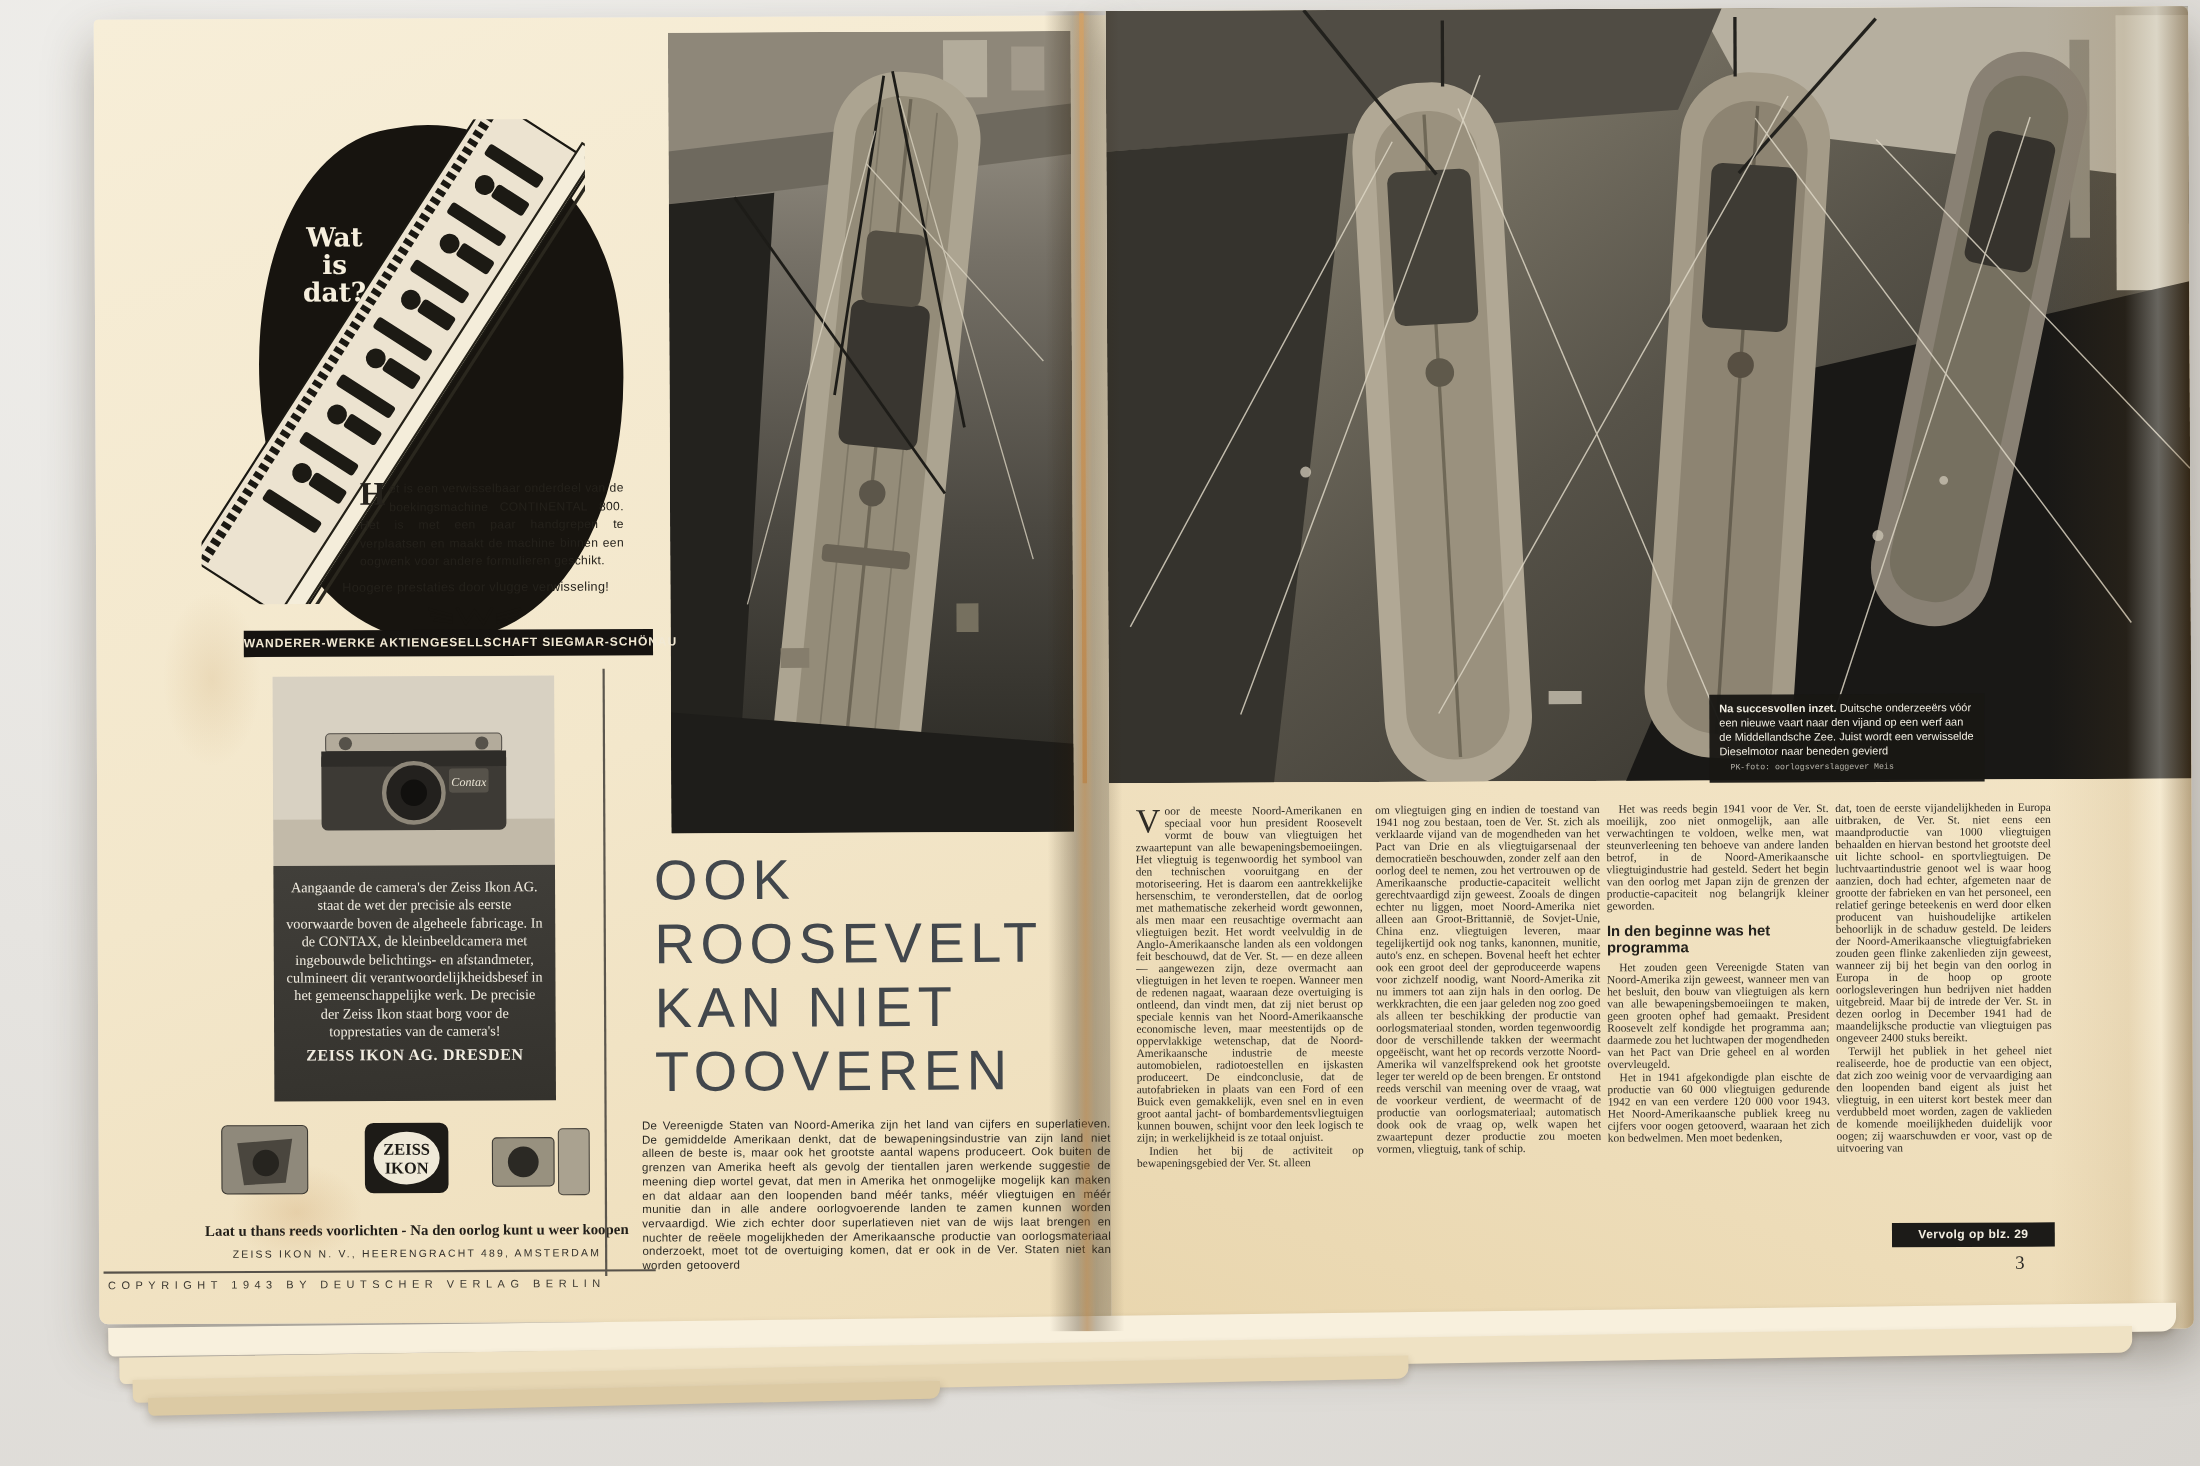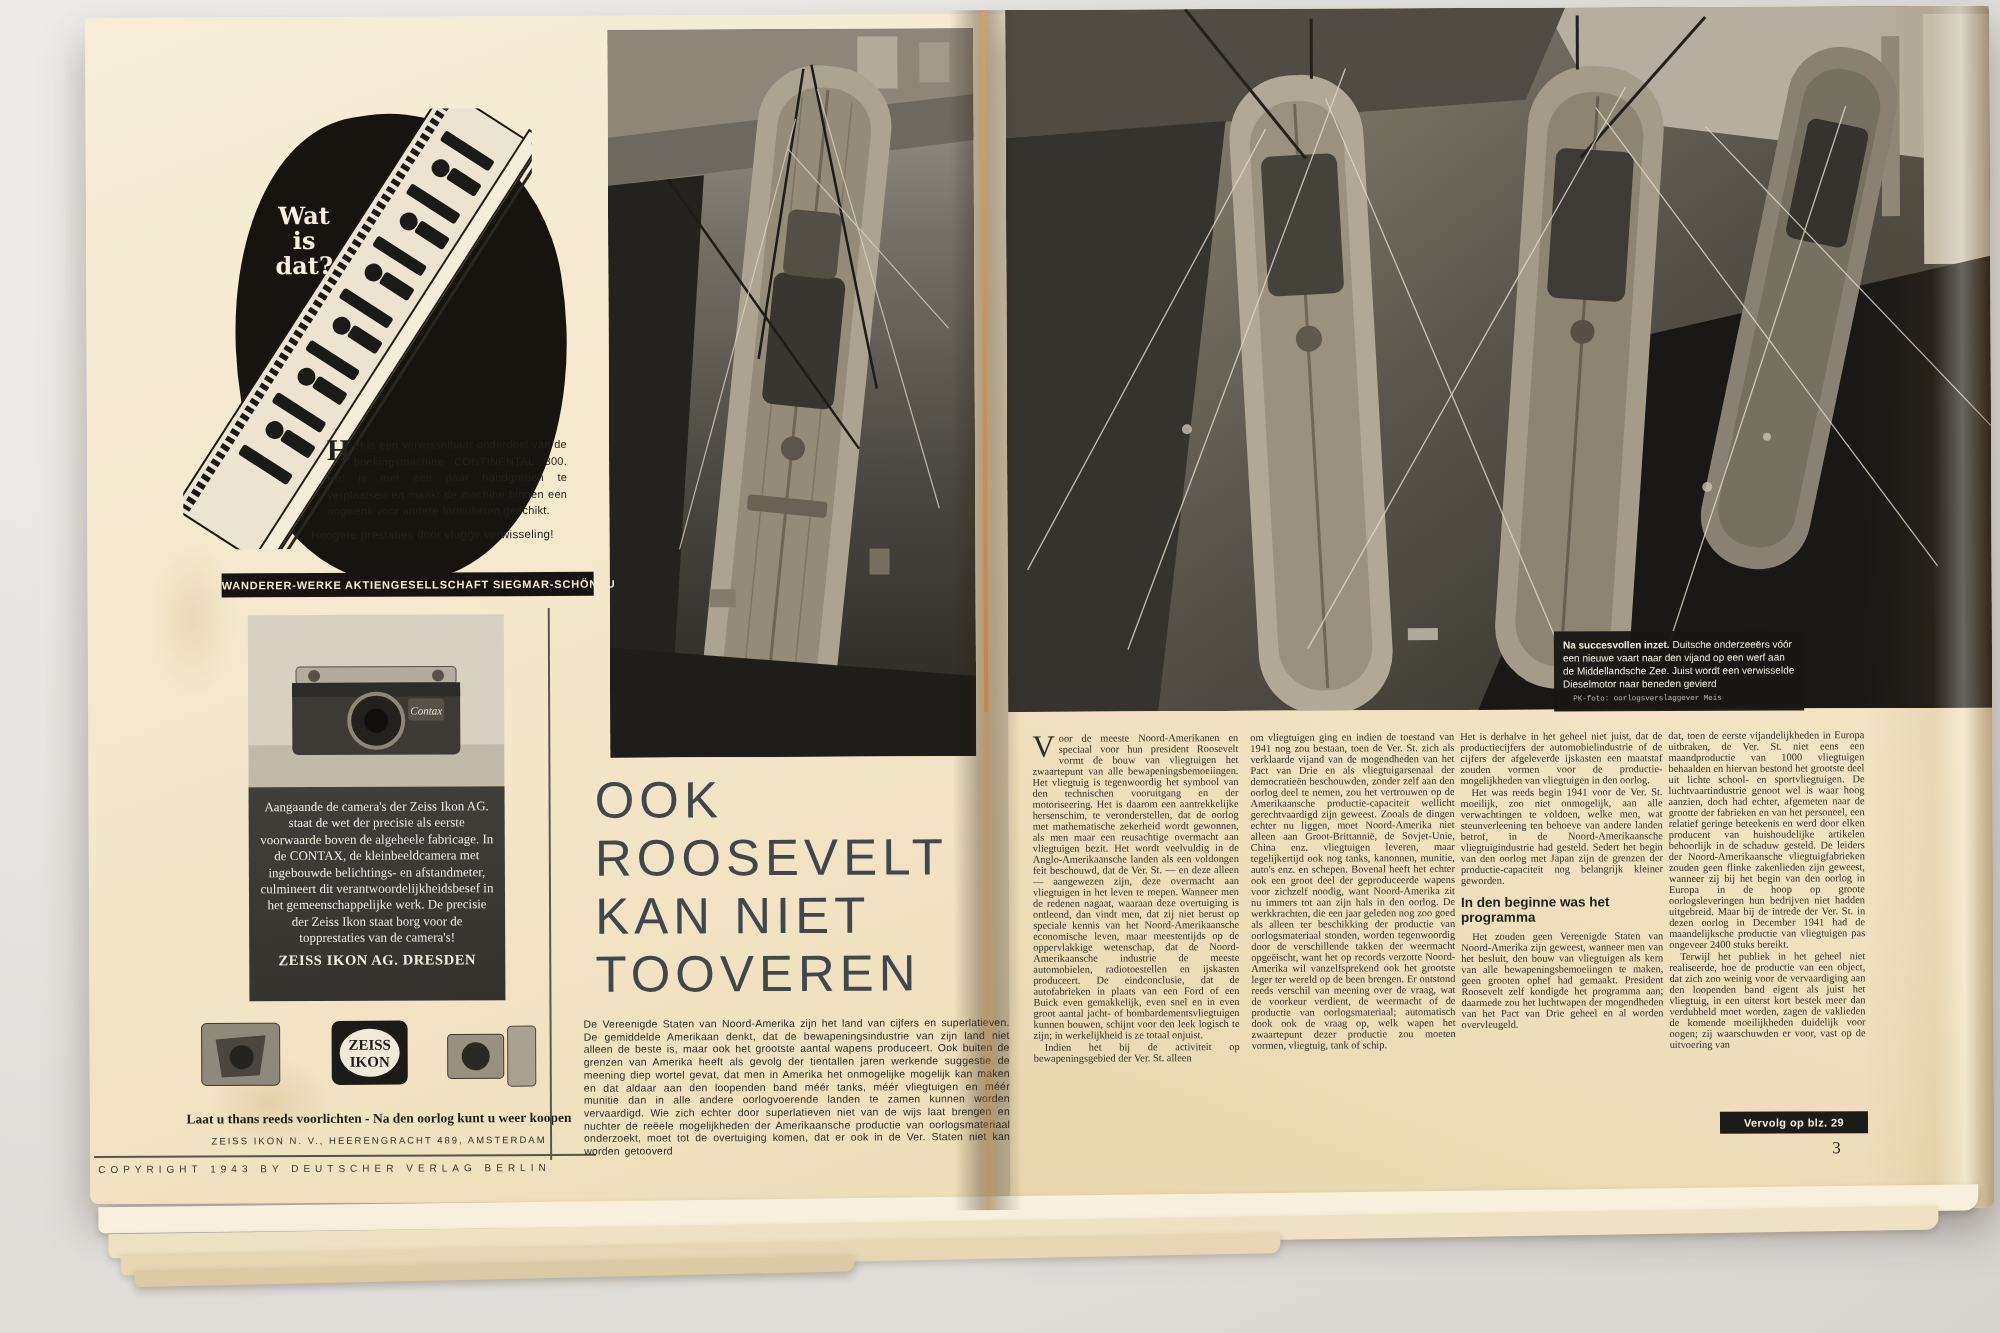--- a/index.html
+++ b/index.html
@@ -343,24 +343,24 @@
     </div>
 
     <div class="col col1">
       <p><span class="dropcap">V</span><span>oor de meeste Noord-Amerikanen en speciaal voor hun president Roosevelt vormt de bouw van vliegtuigen het zwaartepunt van alle bewapeningsbemoeiingen. Het vliegtuig is tegenwoordig het symbool van den technischen vooruitgang en der motoriseering. Het is daarom een aantrekkelijke hersenschim, te veronderstellen, dat de oorlog met mathematische zekerheid wordt gewonnen, als men maar een reusachtige overmacht aan vliegtuigen bezit. Het wordt veelvuldig in de Anglo-Amerikaansche landen als een voldongen feit beschouwd, dat de Ver. St. — en deze alleen — aangewezen zijn, deze overmacht aan vliegtuigen in het leven te roepen. Wanneer men de redenen nagaat, waaraan deze overtuiging is ontleend, dan vindt men, dat zij niet berust op speciale kennis van het Noord-Amerikaansche economische leven, maar meestentijds op de oppervlakkige wetenschap, dat de Noord-Amerikaansche industrie de meeste automobielen, radiotoestellen en ijskasten produceert. De eindconclusie, dat de autofabrieken in plaats van een Ford of een Buick even gemakkelijk, even snel en in even groot aantal jacht- of bombardementsvliegtuigen kunnen bouwen, schijnt voor den leek logisch te zijn; in werkelijkheid is ze totaal onjuist.</span></p>
       <p class="ind">Indien het bij de activiteit op bewapeningsgebied der Ver. St. alleen</p>
     </div>
     <div class="col col2">
       <p>om vliegtuigen ging en indien de toestand van 1941 nog zou bestaan, toen de Ver. St. zich als verklaarde vijand van de mogendheden van het Pact van Drie en als vliegtuigarsenaal der democratieën beschouwden, zonder zelf aan den oorlog deel te nemen, zou het vertrouwen op de Amerikaansche productie-capaciteit wellicht gerechtvaardigd zijn geweest. Zooals de dingen echter nu liggen, moet Noord-Amerika niet alleen aan Groot-Brittannië, de Sovjet-Unie, China enz. vliegtuigen leveren, maar tegelijkertijd ook nog tanks, kanonnen, munitie, auto's enz. en schepen. Bovenal heeft het echter ook een groot deel der geproduceerde wapens voor zichzelf noodig, want Noord-Amerika zit nu immers tot aan zijn hals in den oorlog. De werkkrachten, die een jaar geleden nog zoo goed als alleen ter beschikking der productie van oorlogsmateriaal stonden, worden tegenwoordig door de verschillende takken der weermacht opgeëischt, want het op records verzotte Noord-Amerika wil vanzelfsprekend ook het grootste leger ter wereld op de been brengen. Er ontstond reeds verschil van meening over de vraag, wat de voorkeur verdient, de weermacht of de productie van oorlogsmateriaal; automatisch dook ook de vraag op, welk wapen het zwaartepunt dezer productie zou moeten vormen, vliegtuig, tank of schip.</p>
     </div>
     <div class="col col3">
-      <p>Het is derhalve in het geheel niet juist, dat de productiecijfers der automobielindustrie of de cijfers der afgeleverde ijskasten een maatstaf zouden vormen voor de productie-mogelijkheden van vliegtuigen in den oorlog.</p>
       <p class="ind">Het was reeds begin 1941 voor de Ver. St. moeilijk, zoo niet onmogelijk, aan alle verwachtingen te voldoen, welke men, wat steunverleening ten behoeve van andere landen betrof, in de Noord-Amerikaansche vliegtuigindustrie had gesteld. Sedert het begin van den oorlog met Japan zijn de grenzen der productie-capaciteit nog belangrijk kleiner geworden.</p>
       <div class="subhead">In den beginne was het programma</div>
       <p class="ind">Het zouden geen Vereenigde Staten van Noord-Amerika zijn geweest, wanneer men van het besluit, den bouw van vliegtuigen als kern van alle bewapeningsbemoeiingen te maken, geen grooten ophef had gemaakt. President Roosevelt zelf kondigde het programma aan; daarmede zou het luchtwapen der mogendheden van het Pact van Drie geheel en al worden overvleugeld.</p>
+      <p class="ind">Het in 1941 afgekondigde plan eischte de productie van 60 000 vliegtuigen gedurende 1942 en van een verdere 120 000 voor 1943. Het Noord-Amerikaansche publiek kreeg nu cijfers voor oogen getooverd, waaraan het zich kon bedwelmen. Men moet bedenken,</p>
     </div>
     <div class="col col4">
       <p>dat, toen de eerste vijandelijkheden in Europa uitbraken, de Ver. St. niet eens een maandproductie van 1000 vliegtuigen behaalden en hiervan bestond het grootste deel uit lichte school- en sportvliegtuigen. De luchtvaartindustrie genoot wel is waar hoog aanzien, doch had echter, afgemeten naar de grootte der fabrieken en van het personeel, een relatief geringe beteekenis en werd door elken producent van huishoudelijke artikelen behoorlijk in de schaduw gesteld. De leiders der Noord-Amerikaansche vliegtuigfabrieken zouden geen flinke zakenlieden zijn geweest, wanneer zij bij het begin van den oorlog in Europa in de hoop op groote oorlogsleveringen hun bedrijven niet hadden uitgebreid. Maar bij de intrede der Ver. St. in dezen oorlog in December 1941 had de maandelijksche productie van vliegtuigen pas ongeveer 2400 stuks bereikt.</p>
       <p class="ind">Terwijl het publiek in het geheel niet realiseerde, hoe de productie van een object, dat zich zoo weinig voor de vervaardiging aan den loopenden band eigent als juist het vliegtuig, in een uiterst kort bestek meer dan verdubbeld moet worden, zagen de vaklieden de komende moeilijkheden duidelijk voor oogen; zij waarschuwden er voor, vast op de uitvoering van</p>
     </div>
 
     <div class="abs continued">Vervolg op blz. 29</div>
     <div class="abs pagenum">3</div>
 
     <div class="edge-curl"></div>

